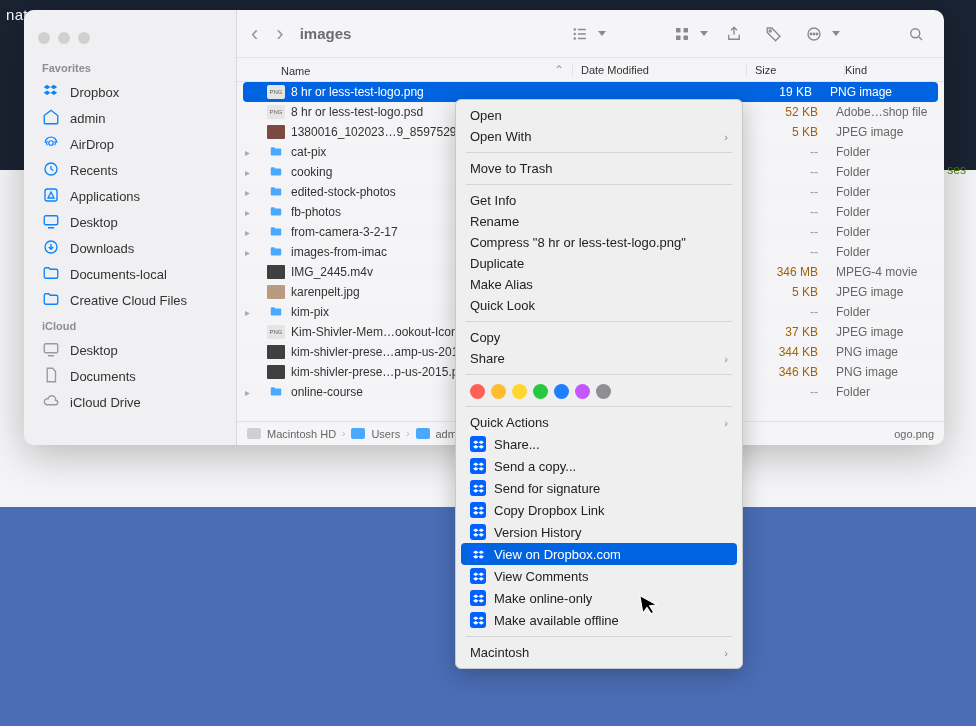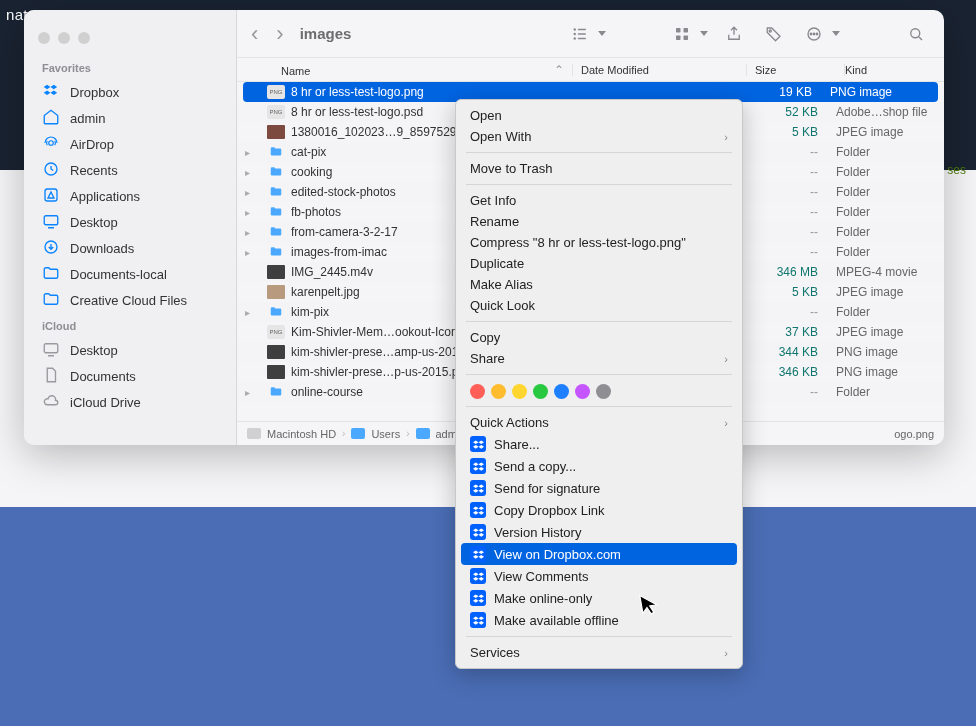--- a/index.html
+++ b/index.html
@@ -41,21 +41,21 @@
     .file-row.selected { background: #0064e1; color: #fff; border-radius: 4px; margin: 0 6px; padding-left: 2px; }
     .disclosure { width: 12px; visibility: hidden; }
     .disclosure.has { visibility: visible; color: #aaa; font-size: 10px; }
     .file-icon { width: 18px; height: 14px; display: inline-flex; align-items: center; justify-content: center; margin: 0 6px 0 10px; }
     .file-icon.png-badge { background: #e5e5e5; font-size: 6px; color: #666; border-radius: 2px; display: flex; align-items: center; justify-content: center; }
     .file-icon.folder { color: #4ba8ff; }
     .file-icon.thumb { background: #7c4a3f; border-radius: 1px; }
     .file-icon.thumb2 { background: #3f3f3f; border-radius: 1px; }
     .file-icon.thumb3 { background: #b89a7e; border-radius: 1px; }
     .file-name { flex: 1; white-space: nowrap; overflow: hidden; text-overflow: ellipsis; }
-    .file-size { width: 98px; text-align: right; padding-right: 10px; color: #0f766e; }
+    .file-size { width: 98px; text-align: right; padding-right: 10px; color: #a16207; }
     .file-row.selected .file-size { color: #fff; }
     .file-size.dash { color: #999; }
     .file-kind { width: 116px; padding-left: 8px; color: #666; white-space: nowrap; overflow: hidden; text-overflow: ellipsis; }
     .file-row.selected .file-kind { color: #fff; }
 
     .pathbar { display: flex; align-items: center; gap: 6px; height: 24px; border-top: 1px solid #e3e3e3; padding: 0 10px; font-size: 11px; color: #666; }
     .path-sep { color: #bbb; font-size: 10px; }
     .path-icon { width: 14px; height: 11px; background: #c8c8c8; border-radius: 2px; }
     .path-icon.drive { background: #d0d0d2; }
     .path-icon.folder { background: #4ba8ff; }
@@ -572,21 +572,21 @@
             <svg viewBox="0 0 24 24" fill="#fff" width="11" height="11">
               <path d="M6 3 12 7 6 11 0 7zM18 3l6 4-6 4-6-4zM6 13l6 4-6 4-6-4zM18 13l6 4-6 4-6-4z"></path>
             </svg>
           </span>
           <span>Make available offline</span>
         </span>
       </div>
     </div>
   <div class="menu-sep"></div>
   <div class="menu-item">
-      <span>Services</span>
+      <span>Macintosh</span>
       <span class="menu-chevron">›</span>
     </div>
 </div>
 
 <div class="cursor">
   <svg width="20" height="26" viewBox="0 0 20 26">
       <path d="M2 2v18l5-5 3 7 3-1-3-7h7z" fill="#000" stroke="#fff" stroke-width="1.2"></path>
     </svg>
 </div>
 

